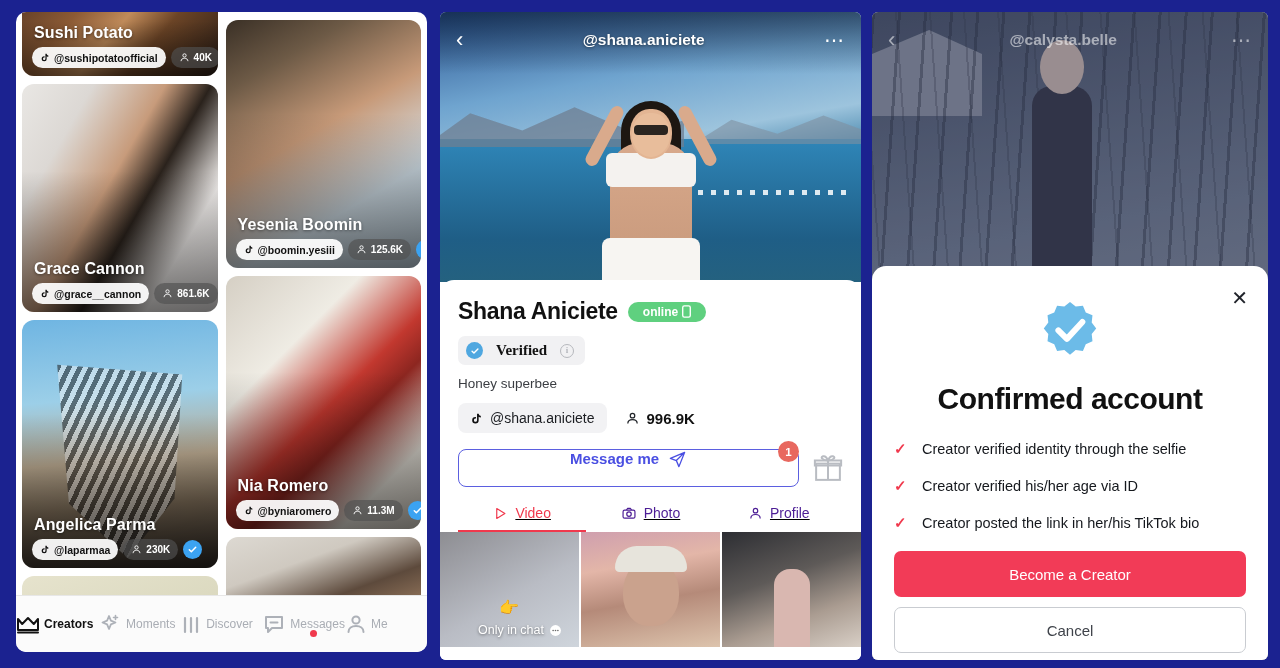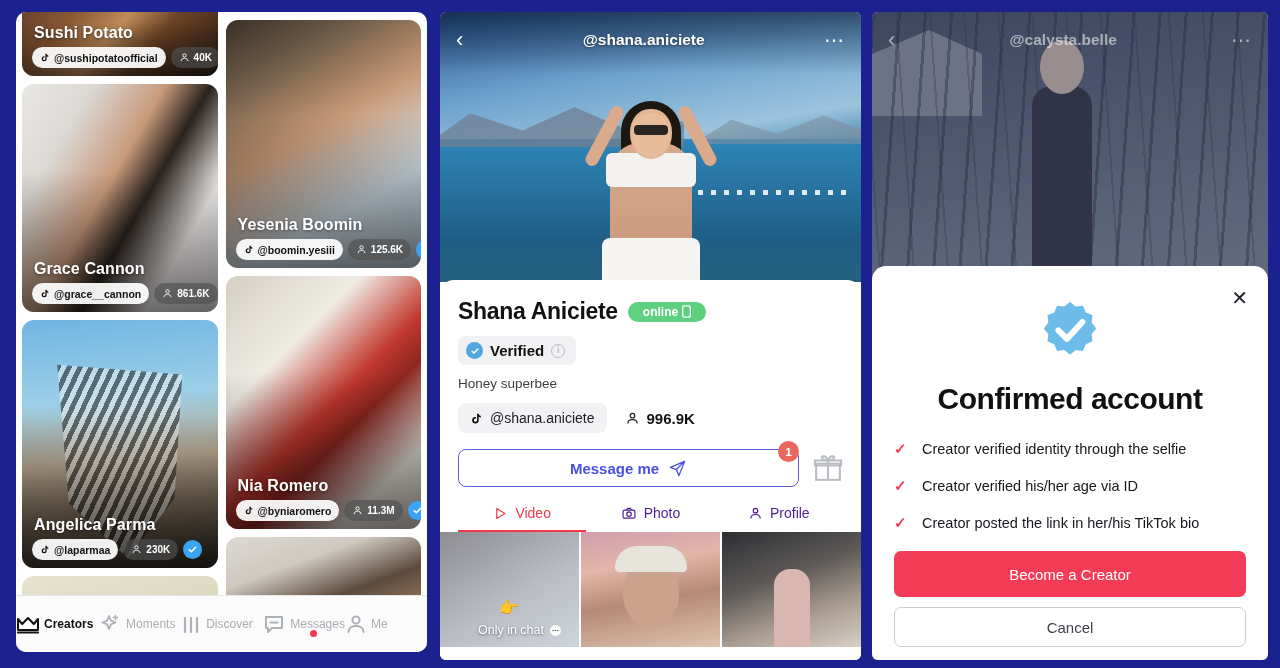--- a/index.html
+++ b/index.html
@@ -185,24 +185,24 @@
   }
   .name-row { display: flex; align-items: center; gap: 10px; }
   .name-row h1 { font-size: 23px; font-weight: bold; color: #111; letter-spacing: -.3px; }
   .online-pill {
     background: #5fd07f; color: #fff; border-radius: 10px;
     font-size: 12px; font-weight: 600;
     padding: 3px 15px; display: flex; align-items: center; gap: 4px;
   }
   .verified-pill {
     margin-top: 11px;
-    display: inline-flex; align-items: center; gap: 7px;
+    display: inline-flex; align-items: center; gap: 13px;
     background: #f1f1f3; border-radius: 7px;
     padding: 6px 11px 6px 8px;
-    font-size: 15px; font-weight: bold; color: #111;
+    font-size: 15px; font-weight: bold; color: #111; font-family: Liberation Serif, serif;
   }
   .vbadge {
     width: 17px; height: 17px; border-radius: 50%;
     background: #4fa7e0; display:flex; align-items:center; justify-content:center;
   }
   .vbadge svg { width: 10px; height: 10px; }
   .info-i {
     width: 14px; height: 14px; border-radius: 50%;
     border: 1.3px solid #b6b8bd; color: #b6b8bd;
     font-size: 9px; line-height: 11px; text-align: center; font-weight: bold;
@@ -212,31 +212,31 @@
   .handle-chip {
     background: #f2f2f4; border-radius: 8px; padding: 7px 12px;
     display: flex; align-items: center; gap: 7px;
     font-size: 14px; color: #1b1d21;
   }
   .fans { display: flex; align-items: center; gap: 7px; font-size: 15px; font-weight: bold; color: #111; }
   .cta-row { margin-top: 16px; display: flex; align-items: center; gap: 14px; position: relative; }
   .msg-btn {
     flex: 1; height: 38px; border: 1.4px solid #5b5fe0; border-radius: 8px;
     background: #fff; color: #4a4fe2; font-size: 15px; font-weight: bold;
-    display: flex; align-items: center; justify-content: center; gap: 9px;
+    display: flex; align-items: flex-start; justify-content: center; gap: 9px;
     cursor: pointer;
   }
   .msg-badge {
     position: absolute; right: 44px; top: -8px;
     width: 21px; height: 21px; border-radius: 50%;
     background: #e8685f; color: #fff; font-size: 11.5px; font-weight: bold;
     display: flex; align-items: center; justify-content: center;
   }
   .gift-btn { width: 30px; height: 30px; color: #b9bcc2; cursor: pointer; }
-  .tabs { margin-top: 18px; display: flex; }
+  .tabs { margin-top: 18px; display: flex; text-decoration: underline; }
   .tab {
     flex: 1; display: flex; align-items: center; justify-content: center; gap: 7px;
     font-size: 14px; color: #4c1d95; padding-bottom: 9px;
     border-bottom: 2px solid transparent; cursor: pointer;
   }
   .tab.active { color: #f0394d; border-bottom-color: #f0394d; }
   .thumbs { display: flex; gap: 2px; margin: 0 -18px; }
   .thumb { flex: 1; height: 115px; position: relative; overflow: hidden; }
   .t1 { background: linear-gradient(150deg,#8d8d92,#b9bcc4 55%,#cfd5dc); }
   .t2 { background: linear-gradient(170deg,#cf9fae 0%,#e3b6a8 30%,#b58a79 58%,#ddc4ad 100%); }
@@ -317,21 +317,21 @@
     margin-bottom: 19px; font-size: 14.5px; color: #15181d;
   }
   .check-row .ck { color: #f0394d; font-size: 15px; font-weight: bold; width: 12px; }
   .modal-primary {
     margin-top: 12px; height: 46px; border-radius: 7px;
     background: #f23b57; color: #fff; font-size: 15px;
     display: flex; align-items: center; justify-content: center;
     cursor: pointer;
   }
   .modal-secondary {
-    margin-top: 10px; height: 40px; border-radius: 7px;
+    margin-top: 10px; height: 46px; border-radius: 7px;
     background: #fff; border: 1.3px solid #c9ccd1; color: #3f434a; font-size: 15px;
     display: flex; align-items: center; justify-content: center;
     cursor: pointer;
   }
 </style>
 </head>
 <body>
 
 <div class="stage">
 

